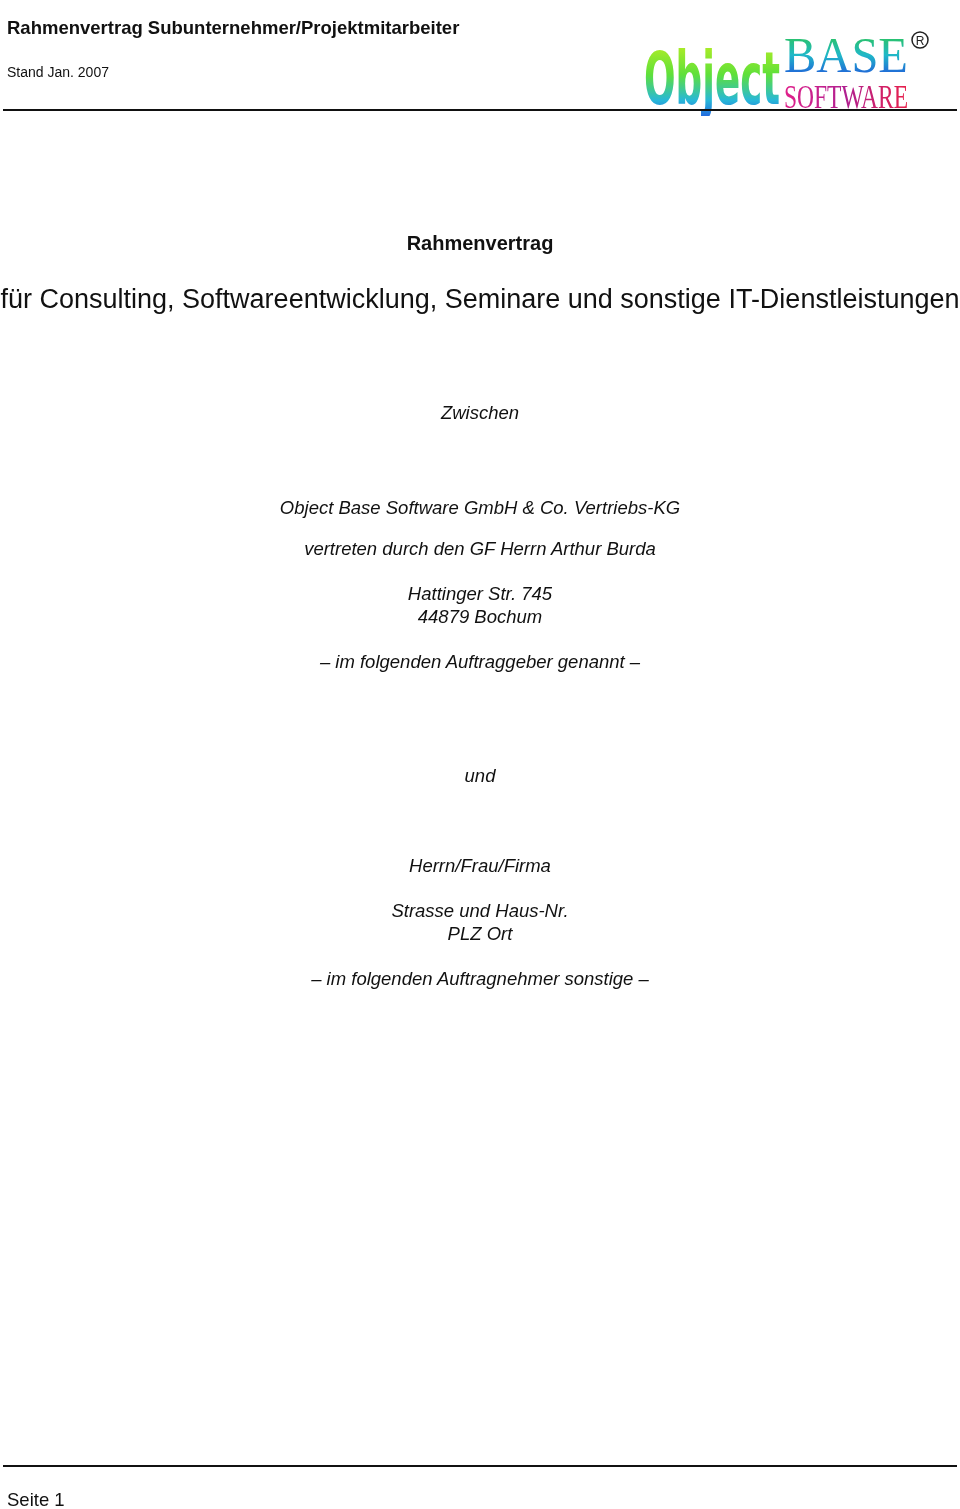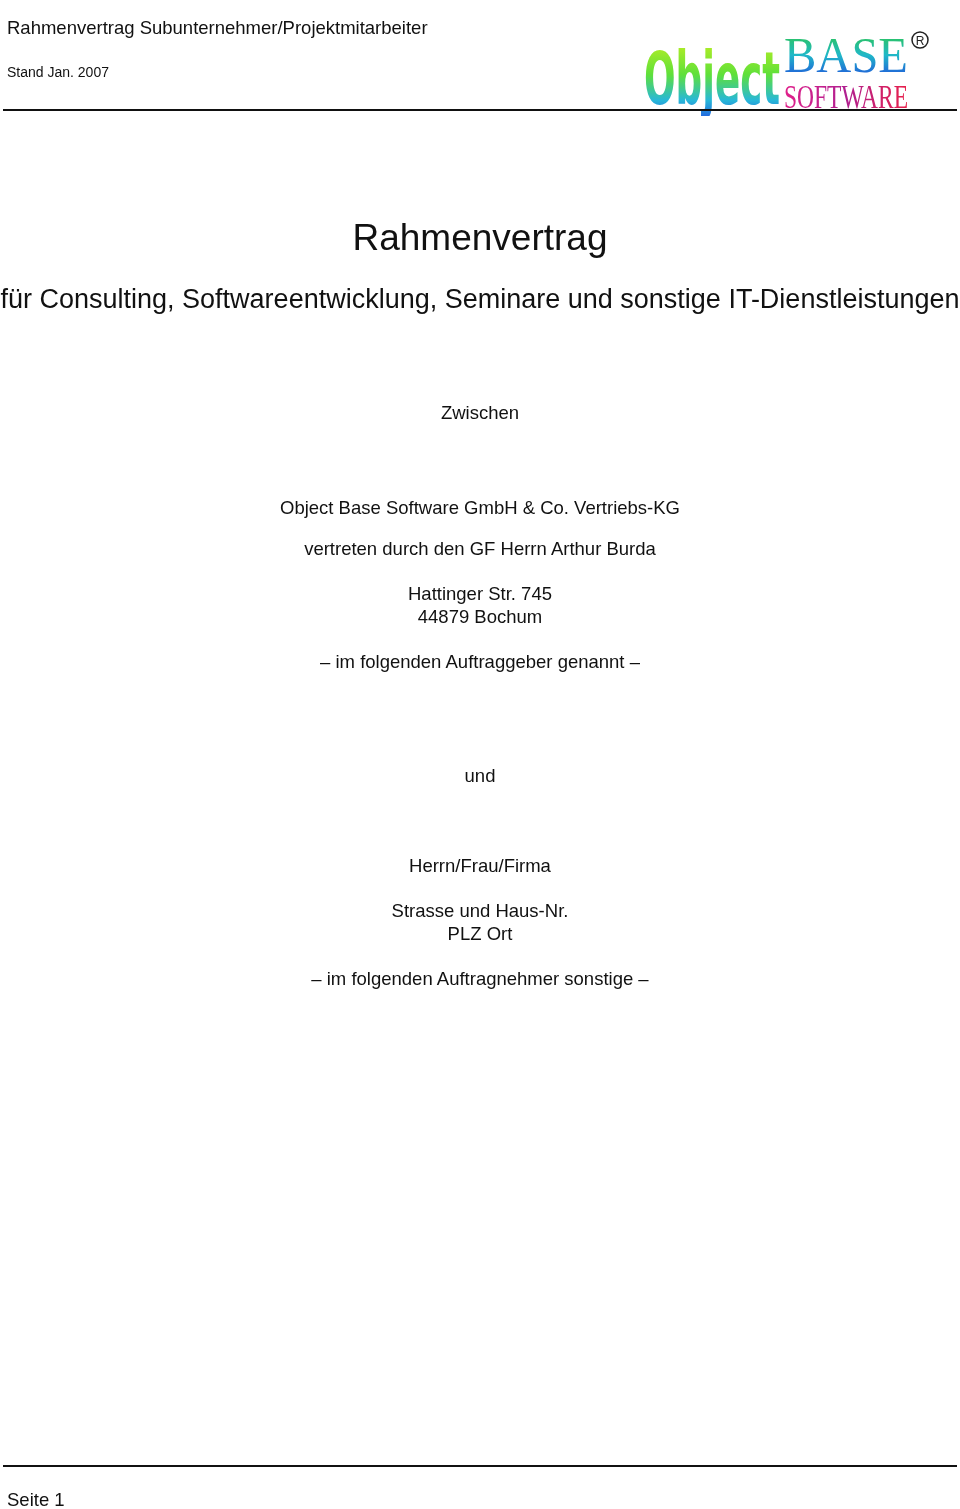--- a/index.html
+++ b/index.html
@@ -1,28 +1,28 @@
 <!DOCTYPE html>
 <html><head>
   <meta charset="utf-8">
   <style>
     html, body { margin: 0; padding: 0; background: #ffffff; }
     body {
       width: 960px; height: 1509px; position: relative; overflow: hidden;
       font-family: "Liberation Sans", sans-serif; color: #111111;
     }
     .abs { position: absolute; }
-    .hdr-title { left: 7px; top: 17px; font-size: 18.5px; white-space: nowrap; }
+    .hdr-title { left: 7px; top: 17px; font-size: 18.5px; white-space: nowrap; font-weight: bold; }
     .hdr-date { left: 7px; top: 64px; font-size: 14px; white-space: nowrap; }
     .rule { left: 3px; width: 954px; height: 2px; background: #111111; }
     .logo { left: 642px; top: 0px; width: 290px; height: 92px; margin-top: 24px; }
     .center { left: 0; width: 960px; text-align: center; white-space: nowrap; }
-    .title { top: 217px; font-size: 37px; font-weight: normal; }
+    .title { top: 232px; font-size: 20px; font-weight: bold; }
     .subtitle { top: 284px; font-size: 27px; }
-    .txt { font-size: 18.5px; line-height: 23px; }
+    .txt { font-size: 18.5px; line-height: 23px; font-style: italic; }
     .footer { left: 7px; top: 1489px; font-size: 18.5px; white-space: nowrap; }
   </style>
 </head>
 <body>
 
 <div class="abs hdr-title">Rahmenvertrag Subunternehmer/Projektmitarbeiter</div>
 <div class="abs hdr-date">Stand Jan. 2007</div>
 
 <div class="abs logo">
   <svg width="290" height="92" viewBox="0 0 290 92">

